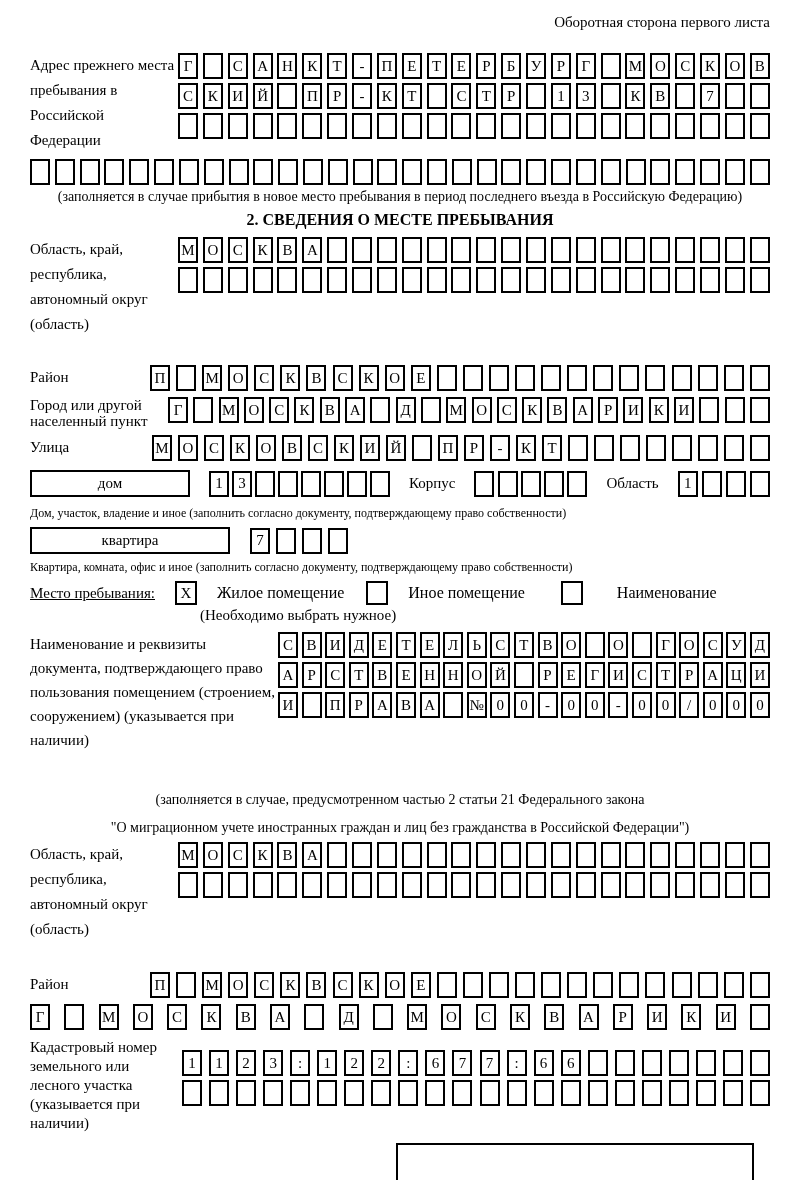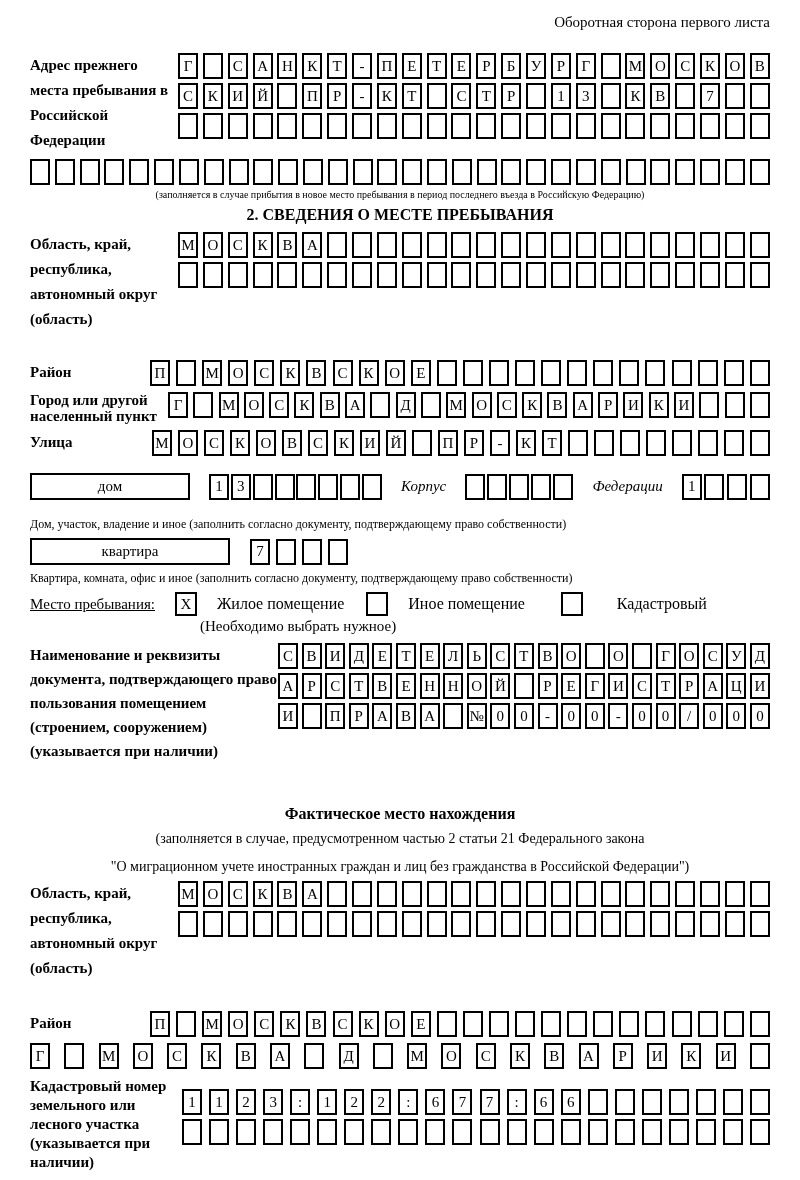--- a/index.html
+++ b/index.html
@@ -7,43 +7,43 @@
   body {
     font-family: "Liberation Serif", "DejaVu Serif", serif;
     color: #000;
     font-size: 15px;
   }
   .page { width: 800px; height: 1104px; padding: 14px 30px 0 30px; }
 
   .header-note { text-align: right; font-size: 15px; margin-bottom: 22px; }
 
   .field { display: flex; align-items: flex-start; margin-bottom: 6px; }
-  .field-label { font-size: 15px; line-height: 25px; flex-shrink: 0; font-weight: bold; }
+  .field-label { font-size: 15px; line-height: 25px; flex-shrink: 0; }
   .grid-stack { flex: 1; display: flex; flex-direction: column; gap: 4px; }
 
   .cellgrid { display: flex; justify-content: space-between; width: 100%; }
   .cell {
     width: 20px; height: 26px;
     border: 2px solid #000;
     display: flex; align-items: center; justify-content: center;
     font-size: 15px; line-height: 1; flex-shrink: 0;
     background: #fff;
   }
 
-  .note-center { text-align: center; font-size: 10px; margin: 4px 0 6px 0; }
+  .note-center { text-align: center; font-size: 14px; margin: 4px 0 6px 0; }
   .note-left { text-align: left; font-size: 12px; margin: 3px 0 6px 0; }
   .section-title { text-align: center; font-weight: bold; font-size: 16px; margin: 6px 0 8px 0; }
 
   .inline-row { display: flex; align-items: center; margin-bottom: 6px; gap: 12px; }
   .named-box {
     border: 2px solid #000; height: 27px;
     display: flex; align-items: center; justify-content: center;
     font-size: 15px; flex-shrink: 0;
   }
-  .seg-label { font-size: 15px; margin: 16px 7px; flex-shrink: 0; font-style: italic; }
+  .seg-label { font-size: 15px; margin: 8px 7px; flex-shrink: 0; }
 
   .checkbox {
     width: 22px; height: 24px; border: 2px solid #000;
     display: flex; align-items: center; justify-content: center;
     font-size: 15px; flex-shrink: 0; background: #fff;
   }
   .opt-label { font-size: 16px; margin: 0 10px 0 8px; }
 
   .mesto-note { font-size: 15px; margin: 2px 0 8px 170px; }
 
@@ -352,21 +352,21 @@
         <div class="cell"></div>
       </div>
     <div class="seg-label">Корпус</div>
     <div class="cellgrid" style="width:120px;">
         <div class="cell"></div>
         <div class="cell"></div>
         <div class="cell"></div>
         <div class="cell"></div>
         <div class="cell"></div>
       </div>
-    <div class="seg-label">Федерации</div>
+    <div class="seg-label">Область</div>
     <div class="cellgrid" style="width:98px;">
         <div class="cell">1</div>
         <div class="cell"></div>
         <div class="cell"></div>
         <div class="cell"></div>
       </div>
   </div>
   <div class="note-left">Дом, участок, владение и иное (заполнить согласно документу, подтверждающему право собственности)</div>
 
   <div class="inline-row">
@@ -380,21 +380,21 @@
   </div>
   <div class="note-left">Квартира, комната, офис и иное (заполнить согласно документу, подтверждающему право собственности)</div>
 
   <div class="inline-row" style="margin-bottom:2px;">
     <div style="margin-right:8px;text-decoration:underline;">Место пребывания:</div>
     <div class="checkbox">X</div>
     <div class="opt-label">Жилое помещение</div>
     <div class="checkbox"></div>
     <div class="opt-label">Иное помещение</div>
     <div class="checkbox" style="margin-left:14px;"></div>
-    <div class="opt-label" style="margin-left:22px;">Кадастровый</div>
+    <div class="opt-label" style="margin-left:22px;">Наименование</div>
   </div>
   <div class="mesto-note">(Необходимо выбрать нужное)</div>
 
   <div class="field">
     <div class="field-label w248" style="line-height:24px;">Наименование и реквизиты документа, подтверждающего право пользования помещением (строением, сооружением) (указывается при наличии)</div>
     <div class="grid-stack">
       <div class="cellgrid">
           <div class="cell">С</div>
           <div class="cell">В</div>
           <div class="cell">И</div>
@@ -460,21 +460,20 @@
           <div class="cell">0</div>
           <div class="cell">/</div>
           <div class="cell">0</div>
           <div class="cell">0</div>
           <div class="cell">0</div>
         </div>
     </div>
   </div>
   <div style="height:30px;"></div>
 
-  <div class="section-title">Фактическое место нахождения</div>
   <div class="note-center" style="font-size:14px; margin-bottom:12px;">(заполняется в случае, предусмотренном частью 2 статьи 21 Федерального закона</div>
   <div class="note-center" style="font-size:14px; margin-top:2px;">"О миграционном учете иностранных граждан и лиц без гражданства в Российской Федерации")</div>
 
   <div class="field">
     <div class="field-label w148">Область, край, республика, автономный округ (область)</div>
     <div class="grid-stack">
       <div class="cellgrid">
           <div class="cell">М</div>
           <div class="cell">О</div>
           <div class="cell">С</div>

